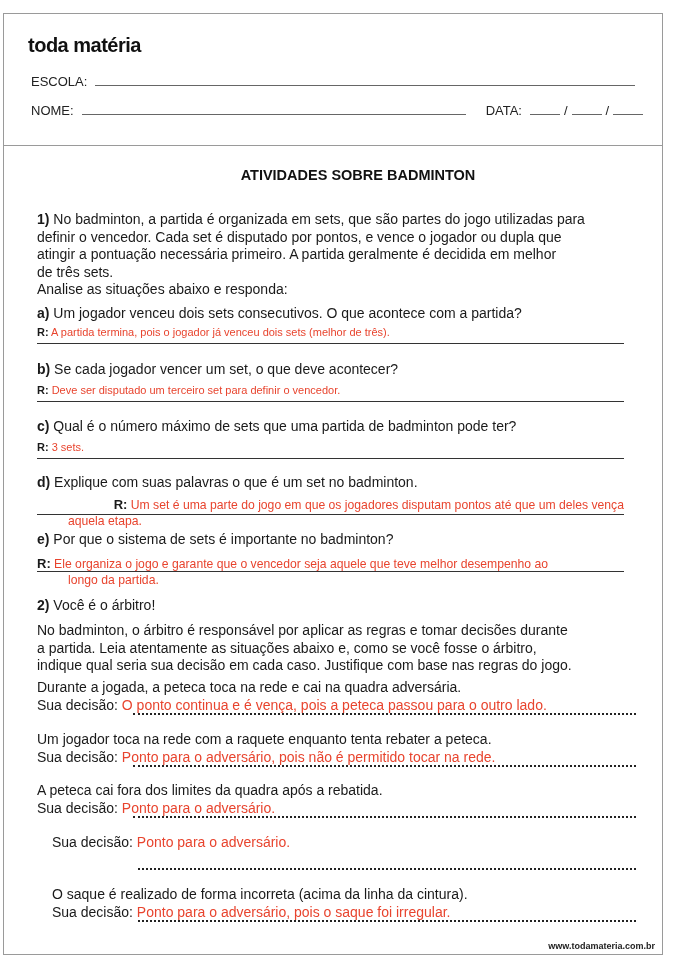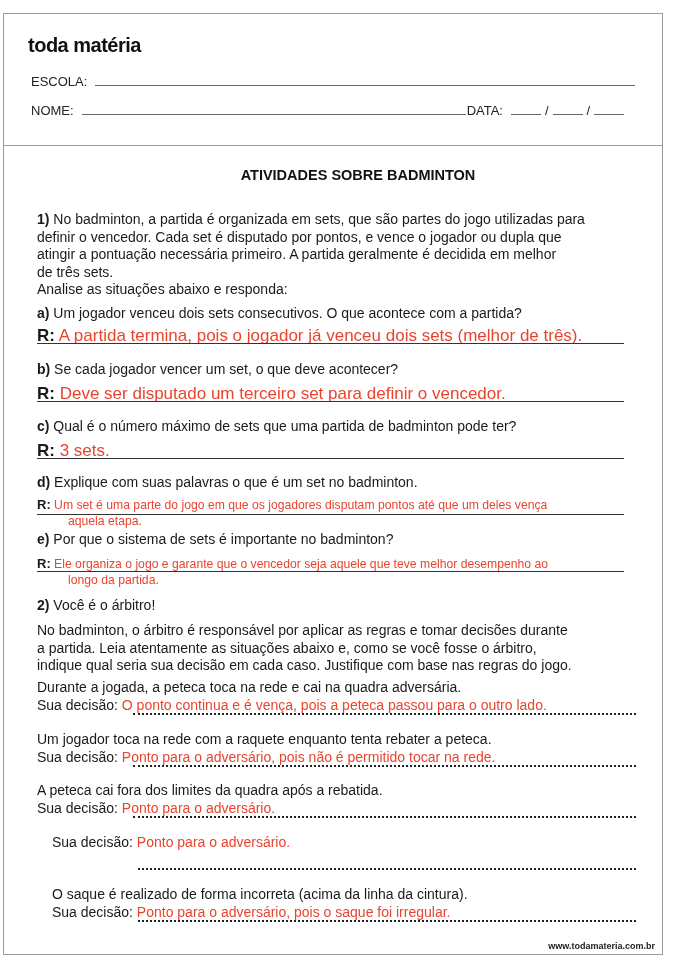--- a/index.html
+++ b/index.html
@@ -6,41 +6,41 @@
     body { width: 685px; height: 967px; background: #ffffff; font-family: "Liberation Sans", sans-serif; color: #1a1a1a; position: relative; overflow: hidden; }
     .sheet { position: absolute; left: 3px; top: 13px; width: 660px; height: 942px; border: 1.5px solid #9a9a9a; }
     .header { position: absolute; left: 0; top: 0; width: 100%; height: 132px; border-bottom: 1.5px solid #9a9a9a; }
     .logo { position: absolute; left: 24px; top: 20px; font-size: 20px; font-weight: bold; letter-spacing: -0.5px; color: #111; }
     .field-row { position: absolute; left: 27px; display: flex; align-items: flex-end; font-size: 13px; color: #222; }
     .field-line { border-bottom: 1px solid #666; height: 1px; margin-left: 8px; margin-bottom: 3px; }
     .title { position: absolute; top: 167px; left: 0; width: 100%; text-align: center; font-weight: bold; font-size: 14.5px; color: #111; padding-left: 31px; }
     .content { position: absolute; left: 37px; width: 600px; font-size: 14px; line-height: 17.5px; color: #1a1a1a; }
     .red { color: #e8442e; }
     .b { font-weight: bold; }
-    .ans { position: absolute; left: 37px; width: 587px; font-size: 17px; }
+    .ans { position: absolute; left: 37px; width: 587px; font-size: 11px; }
     .ans .line { position: absolute; left: 0; width: 587px; border-bottom: 1.5px solid #333; }
     .dots { position: absolute; border-bottom: 2px dotted #222; }
     .footer { position: absolute; right: 30px; bottom: 16px; font-size: 9px; font-weight: bold; color: #222; margin-left: 24px; }
   </style>
 </head>
 <body>
 
 <div class="sheet">
   <div class="header">
     <div class="logo">toda matéria</div>
 
     <div class="field-row" style="top:60px;">
       <span>ESCOLA:</span>
       <span class="field-line" style="width:540px;"></span>
     </div>
 
     <div class="field-row" style="top:89px;">
       <span>NOME:</span>
       <span class="field-line" style="width:384px;"></span>
-      <span style="margin-left:1px;">DATA:</span>
+      <span style="margin-left:20px;">DATA:</span>
       <span class="field-line" style="width:30px;"></span>
       <span style="margin-left:4px;">/</span>
       <span class="field-line" style="width:30px;margin-left:4px;"></span>
       <span style="margin-left:4px;">/</span>
       <span class="field-line" style="width:30px;margin-left:4px;"></span>
     </div>
   </div>
 </div>
 
 <div class="title">ATIVIDADES SOBRE BADMINTON</div>
@@ -73,21 +73,21 @@
   <span class="b">c)</span> <span>Qual é o número máximo de sets que uma partida de badminton pode ter?</span>
 </div>
 <div class="ans" style="top:441px;">
   <span class="b">R:</span> <span class="red">3 sets.</span>
   <div class="line" style="top:17px;"></div>
 </div>
 
 <div class="content" style="top:474px;">
   <span class="b">d)</span> <span>Explique com suas palavras o que é um set no badminton.</span>
 </div>
-<div class="ans" style="top:497px;font-size:12.2px;">
+<div class="ans" style="top:497px;font-size:12.2px;text-align:right;">
   <span class="b" style="font-size:13px;">R:</span> <span class="red">Um set é uma parte do jogo em que os jogadores disputam pontos até que um deles vença</span>
   <div class="line" style="top:17px;"></div>
   <div class="red" style="position:absolute;left:31px;top:17px;">aquela etapa.</div>
 </div>
 
 <div class="content" style="top:531px;">
   <span class="b">e)</span> <span>Por que o sistema de sets é importante no badminton?</span>
 </div>
 <div class="ans" style="top:556px;font-size:12.2px;">
   <span class="b" style="font-size:13px;">R:</span> <span class="red">Ele organiza o jogo e garante que o vencedor seja aquele que teve melhor desempenho ao</span>

